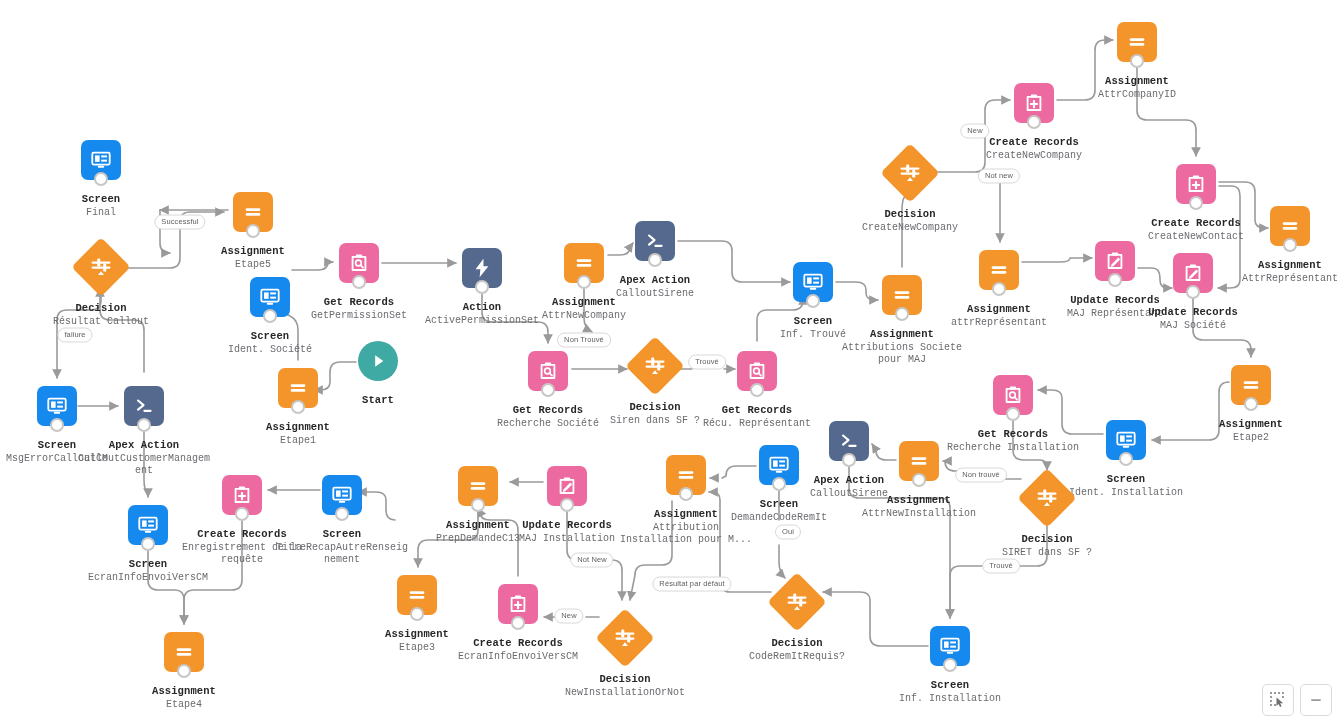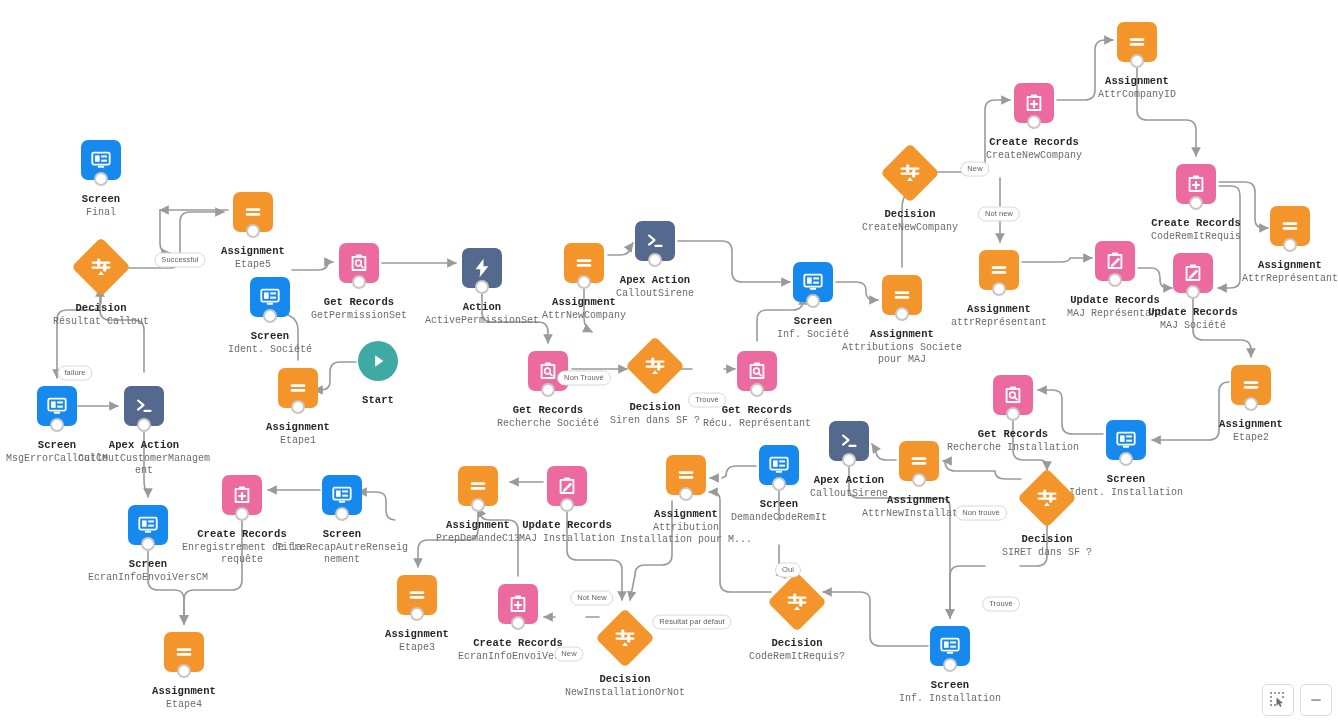--- a/index.html
+++ b/index.html
@@ -92,21 +92,20 @@
     transform:translate(-50%,-50%);
     background:#ffffff;
     border:1px solid #d8d8d8;
     border-radius:9px;
     padding:1px 6px 2px 6px;
     font-size:7.5px;
     color:#5f5f63;
     white-space:nowrap;
     line-height:10px;
     letter-spacing:0.1px;
-    margin-top:38px;
   }
 
   #zoom-controls{
     position:absolute;
     right:6px;bottom:4px;
     display:flex;
     gap:6px;
   }
   .zc-btn{
     width:30px;height:30px;
@@ -500,21 +499,21 @@
                 <rect x="5.5" y="7" width="5" height="7" fill="#fff"></rect>
                 <rect x="12.2" y="7" width="6.3" height="2.2" fill="#fff"></rect>
                 <rect x="12.2" y="11.6" width="6.3" height="2.2" fill="#fff"></rect>
                 <rect x="8.5" y="18.4" width="7" height="2" rx="1" fill="#fff"></rect>
               </svg>
             </div>
             <div class="stub"></div>
           </div>
         </div>
         <div class="title">Screen</div>
-        <div class="subtitle">Inf. Société</div>
+        <div class="subtitle">Inf. Trouvé</div>
       </div>
       <div class="node" style="left: 902px; top: 275px;">
         <div class="shape-wrap">
           <div class="shape" style="background: rgb(244, 149, 43);">
             <div class="glyph">
               <svg width="22" height="22" viewBox="0 0 24 24">
                 <rect x="4" y="8" width="16" height="2.8" rx="1.4" fill="#fff"></rect>
                 <rect x="4" y="13.2" width="16" height="2.8" rx="1.4" fill="#fff"></rect>
               </svg>
             </div>
@@ -581,21 +580,21 @@
                 <path d="M5 5.4h14v14.2H5z" fill="none" stroke="#fff" stroke-width="2" stroke-linejoin="round"></path>
                 <rect x="8.6" y="2.6" width="6.8" height="3.4" rx="1.1" fill="#fff"></rect>
                 <rect x="10.8" y="8.6" width="2.4" height="9" rx="1.1" fill="#fff"></rect>
                 <rect x="7.5" y="11.9" width="9" height="2.4" rx="1.1" fill="#fff"></rect>
               </svg>
             </div>
             <div class="stub"></div>
           </div>
         </div>
         <div class="title">Create Records</div>
-        <div class="subtitle">CodeRemItRequis</div>
+        <div class="subtitle">CreateNewContact</div>
       </div>
       <div class="node" style="left: 1290px; top: 206px;">
         <div class="shape-wrap">
           <div class="shape" style="background: rgb(244, 149, 43);">
             <div class="glyph">
               <svg width="22" height="22" viewBox="0 0 24 24">
                 <rect x="4" y="8" width="16" height="2.8" rx="1.4" fill="#fff"></rect>
                 <rect x="4" y="13.2" width="16" height="2.8" rx="1.4" fill="#fff"></rect>
               </svg>
             </div>

